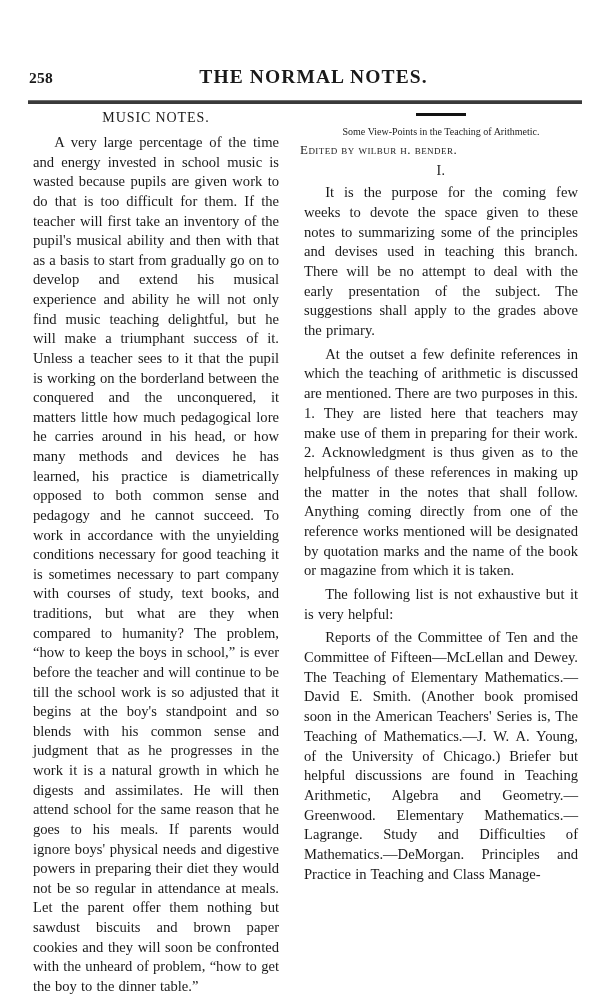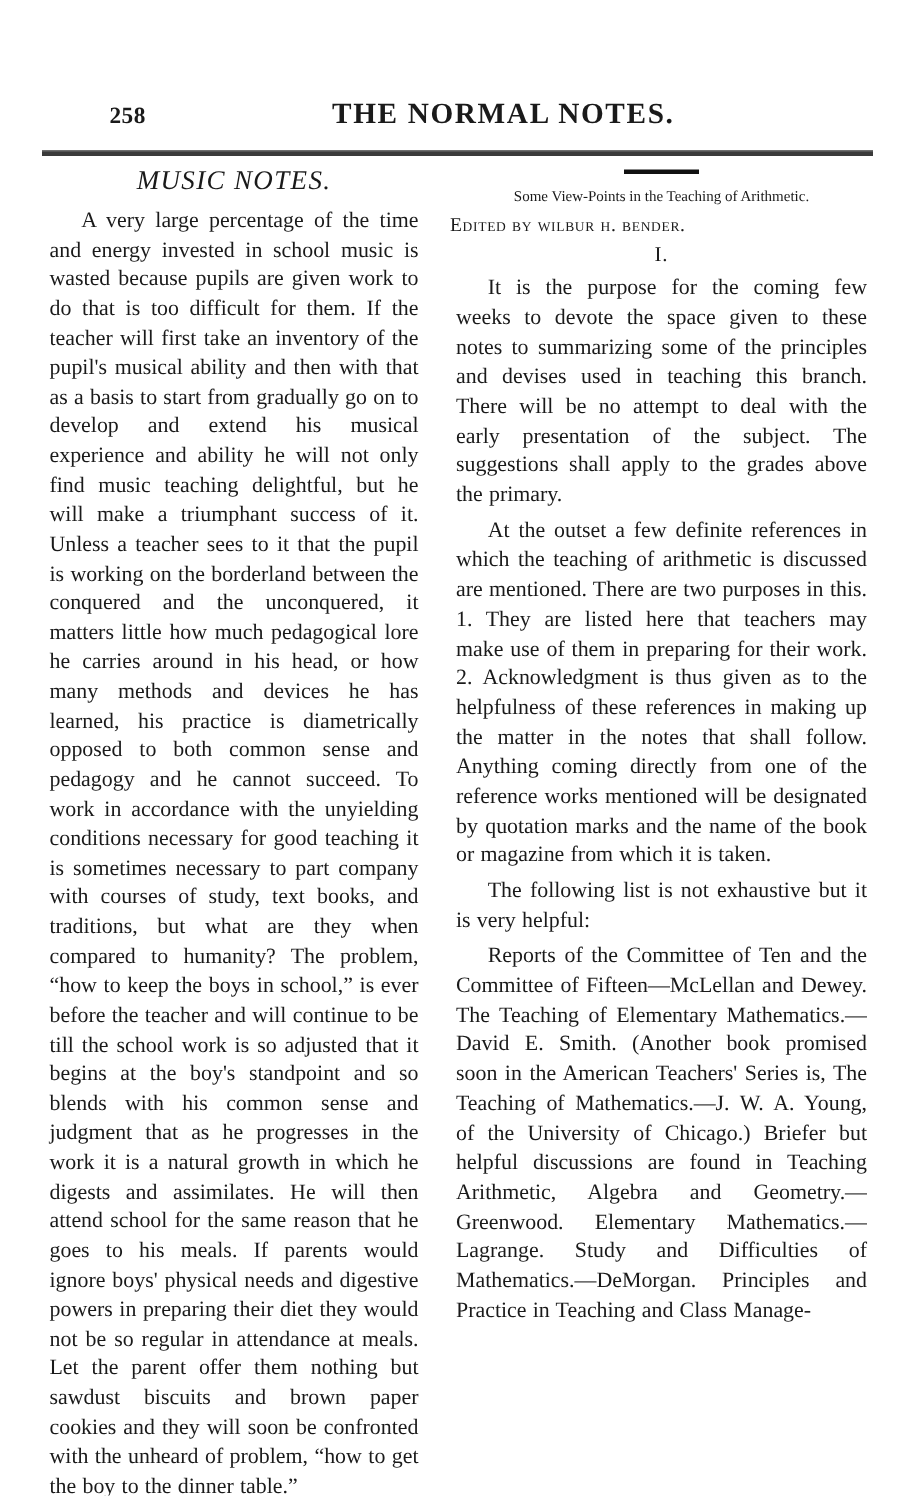--- a/index.html
+++ b/index.html
@@ -21,21 +21,20 @@
     inset: 0;
   }
 
   
   .running-head {
     position: absolute;
     left: 29px;
     right: 10px;
     top: 66px;
     height: 26px;
-    margin-left: 44px;
   }
   .folio {
     position: absolute;
     left: 0;
     top: 3px;
     font-weight: bold;
     font-size: 15.5px;
     letter-spacing: 0.3px;
   }
   .journal-title {
@@ -74,25 +73,24 @@
     left: 0;
     width: 254px;
   }
   .col-right {
     left: 271px;
     width: 282px;
   }
 
   .section-title {
     text-align: center;
-    font-size: 18px;
+    font-size: 14px;
     letter-spacing: 0.9px;
     margin: 0 0 7px 0;
     font-weight: 400;
-    font-style: italic;
   }
 
   .short-rule {
     width: 50px;
     height: 3px;
     background: #111;
     margin: 3px auto 9px auto;
   }
 
   .article-title {

